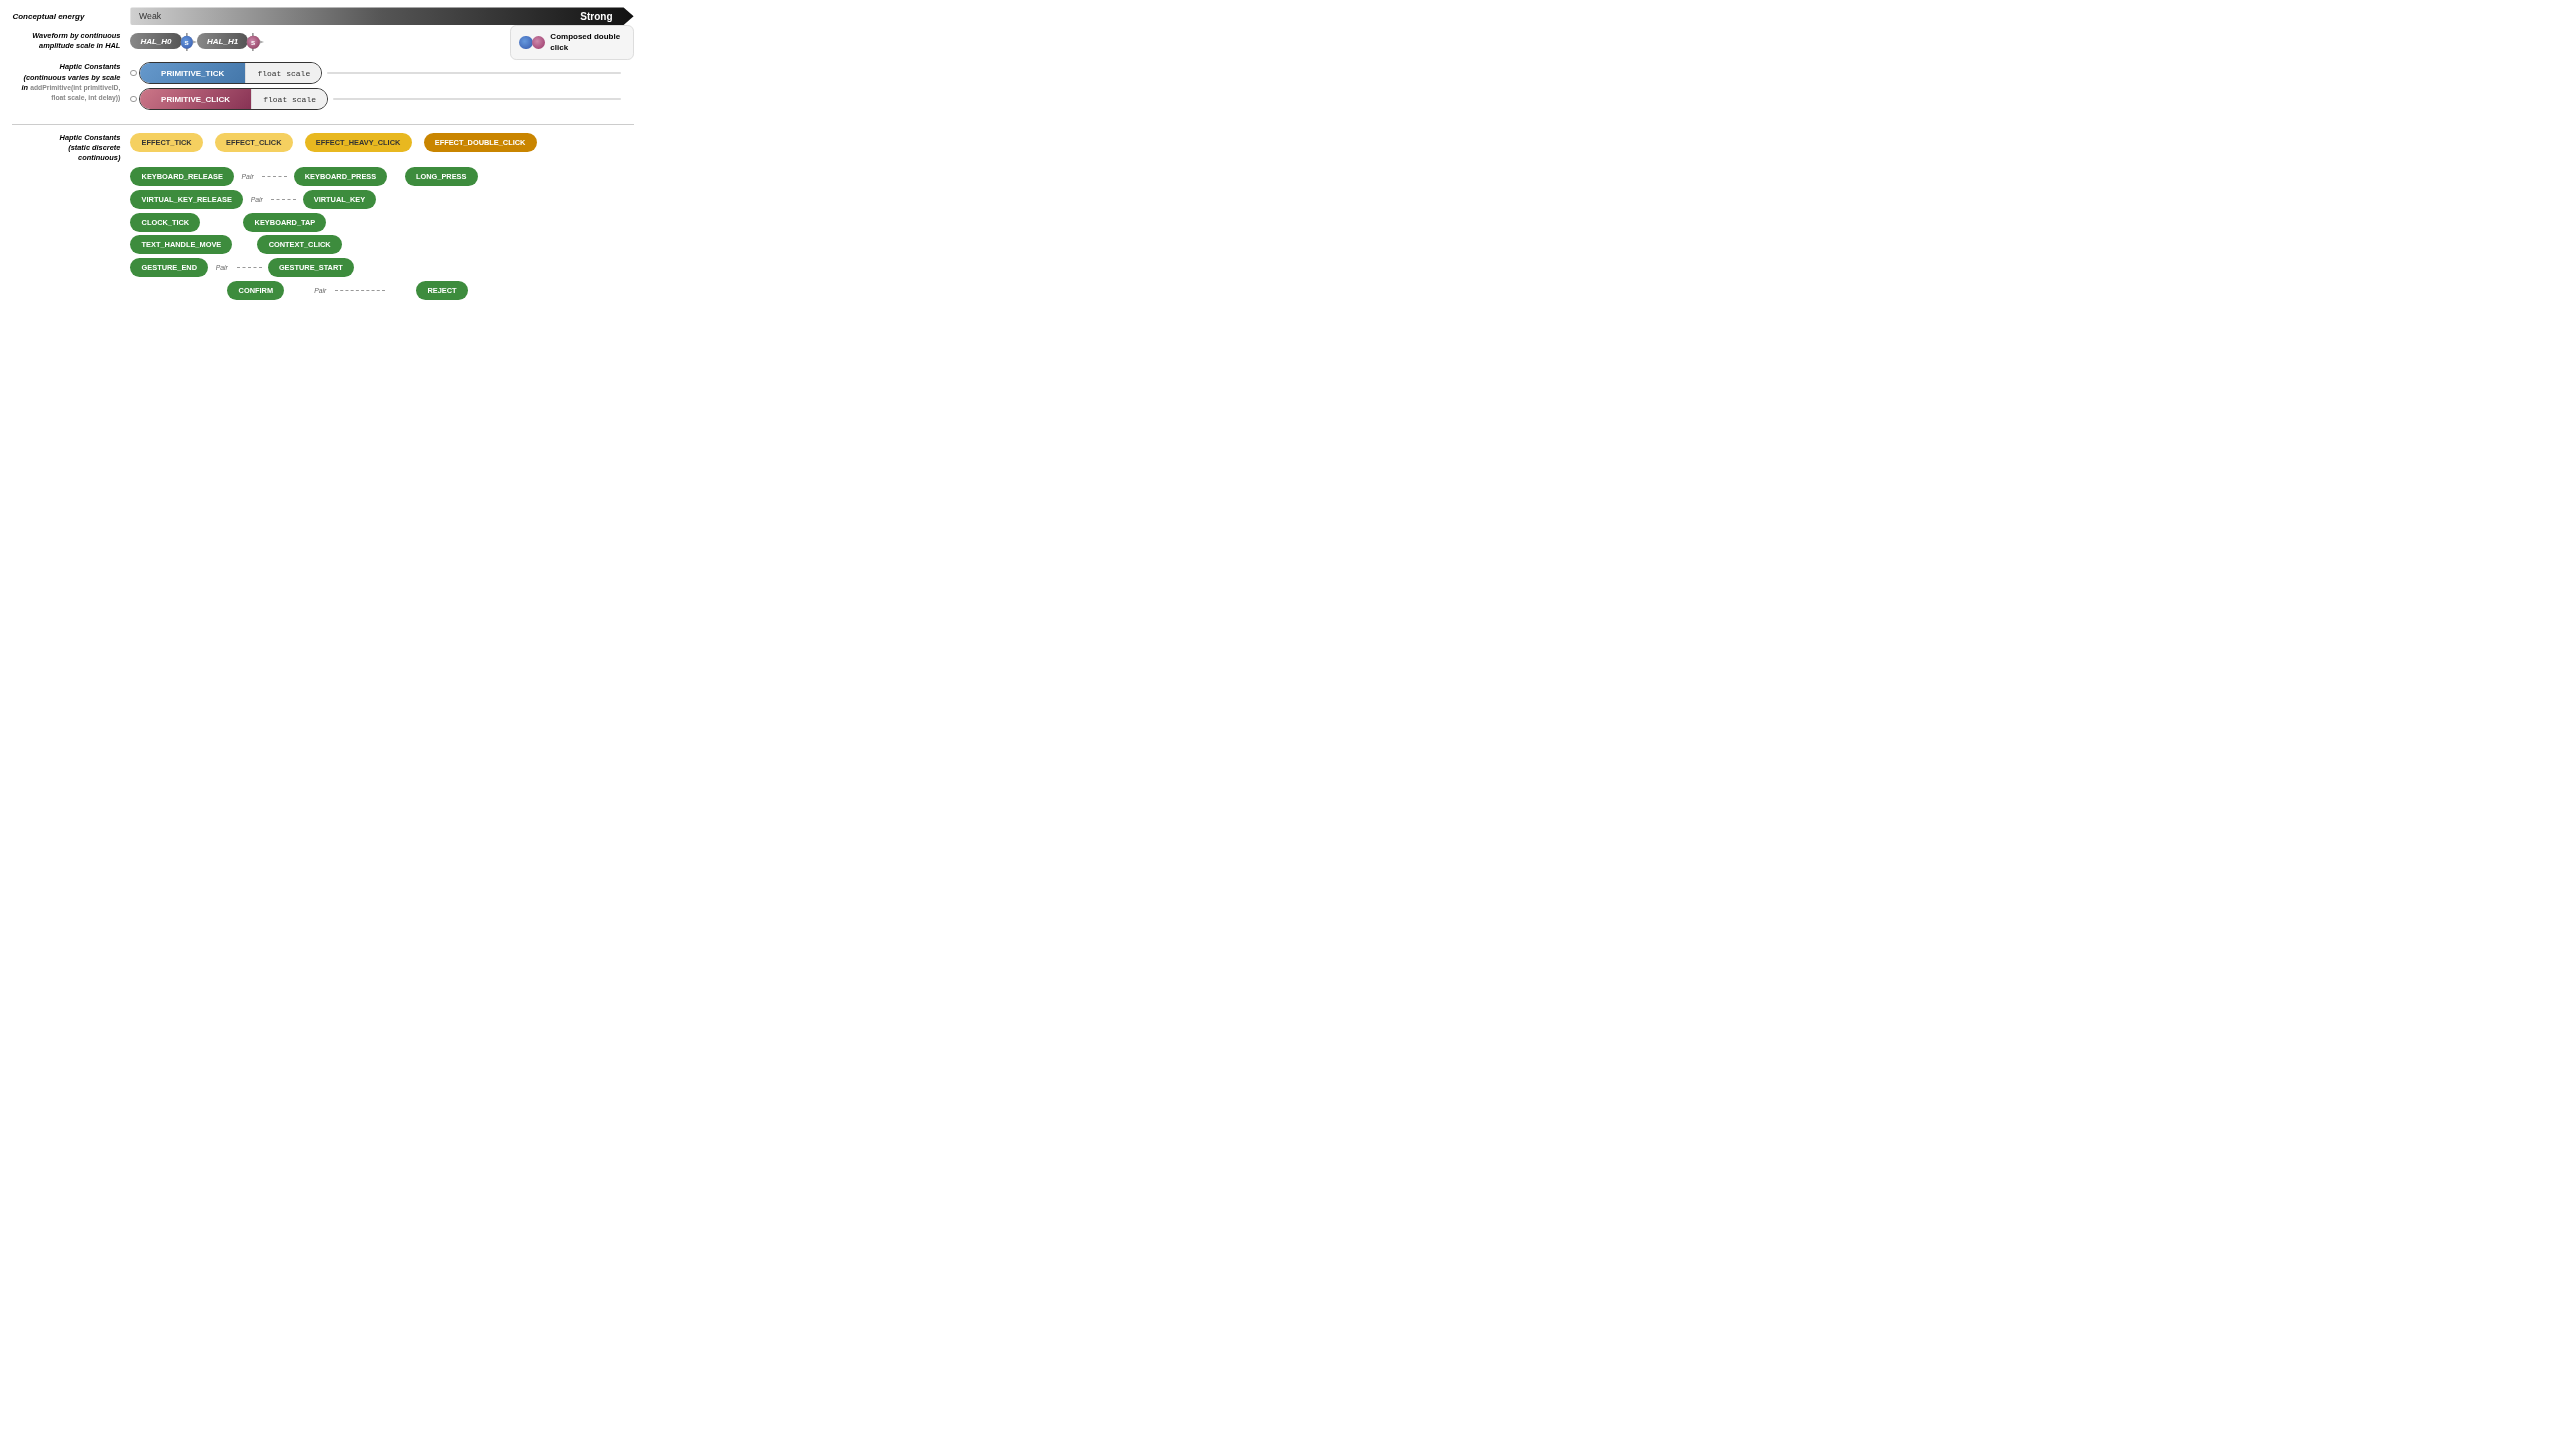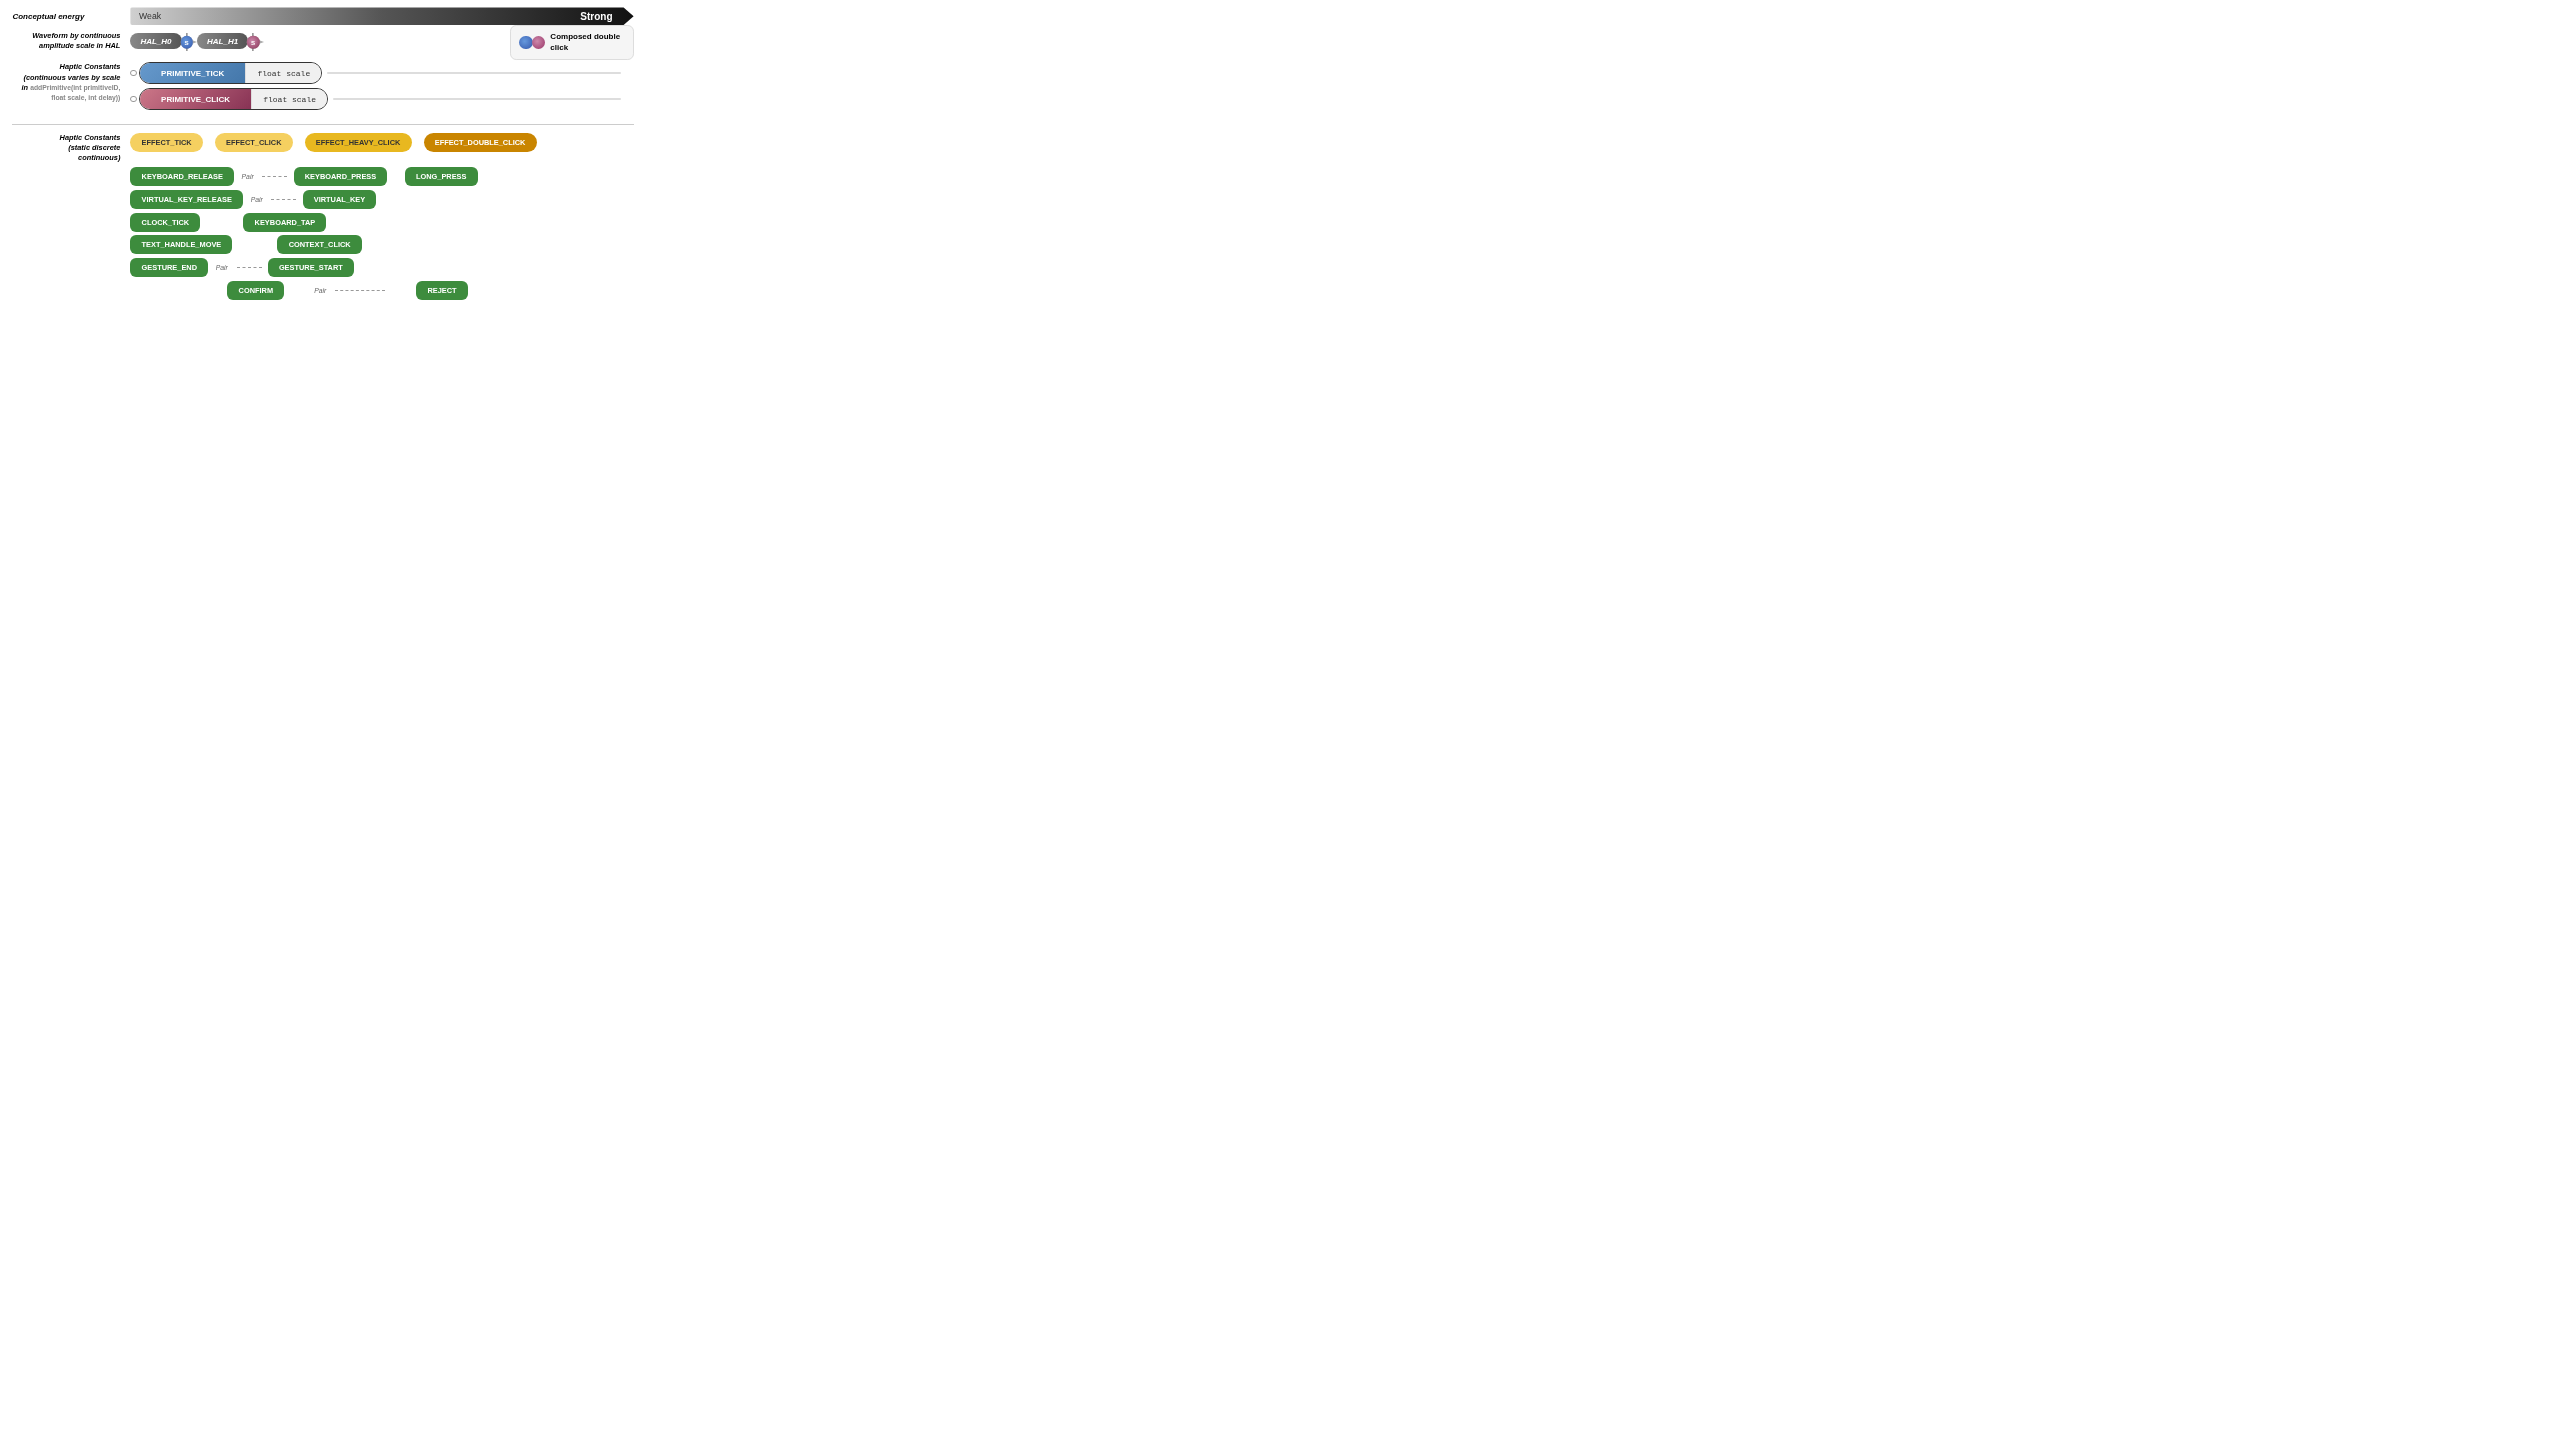--- a/index.html
+++ b/index.html
@@ -267,21 +267,21 @@
       border-radius: 12.4px;
       font-weight: bold;
       font-size: 7.4px;
       color: #fff;
       white-space: nowrap;
       text-align: center;
     }
     .yellow-light { background: #f5d060; color: #333; }
     .yellow-mid { background: #e8b820; color: #333; }
     .yellow-dark { background: #c98500; color: #fff; }
-    .green { background: #3d8c3d; color: #fff; border-radius: 6px; }
+    .green { background: #3d8c3d; color: #fff; }
 
     .pair-label {
       font-style: italic;
       font-size: 6.8px;
       color: #666;
       margin: 0 2.5px;
     }
     .dotted-line {
       flex: none;
       width: 25px;
@@ -429,21 +429,21 @@
         <span class="effect-pill green">VIRTUAL_KEY</span>
       </div>
 
       <div class="effect-row">
         <span class="effect-pill green">CLOCK_TICK</span>
         <span class="effect-pill green" style="margin-left: 38px;">KEYBOARD_TAP</span>
       </div>
 
       <div class="effect-row">
         <span class="effect-pill green">TEXT_HANDLE_MOVE</span>
-        <span class="effect-pill green" style="margin-left: 40px;">CONTEXT_CLICK</span>
+        <span class="effect-pill green" style="margin-left: 20px;">CONTEXT_CLICK</span>
       </div>
 
       <div class="effect-row">
         <span class="effect-pill green">GESTURE_END</span>
         <span class="pair-label">Pair</span>
         <div class="dotted-line"></div>
         <span class="effect-pill green">GESTURE_START</span>
       </div>
 
       <div class="effect-row">

